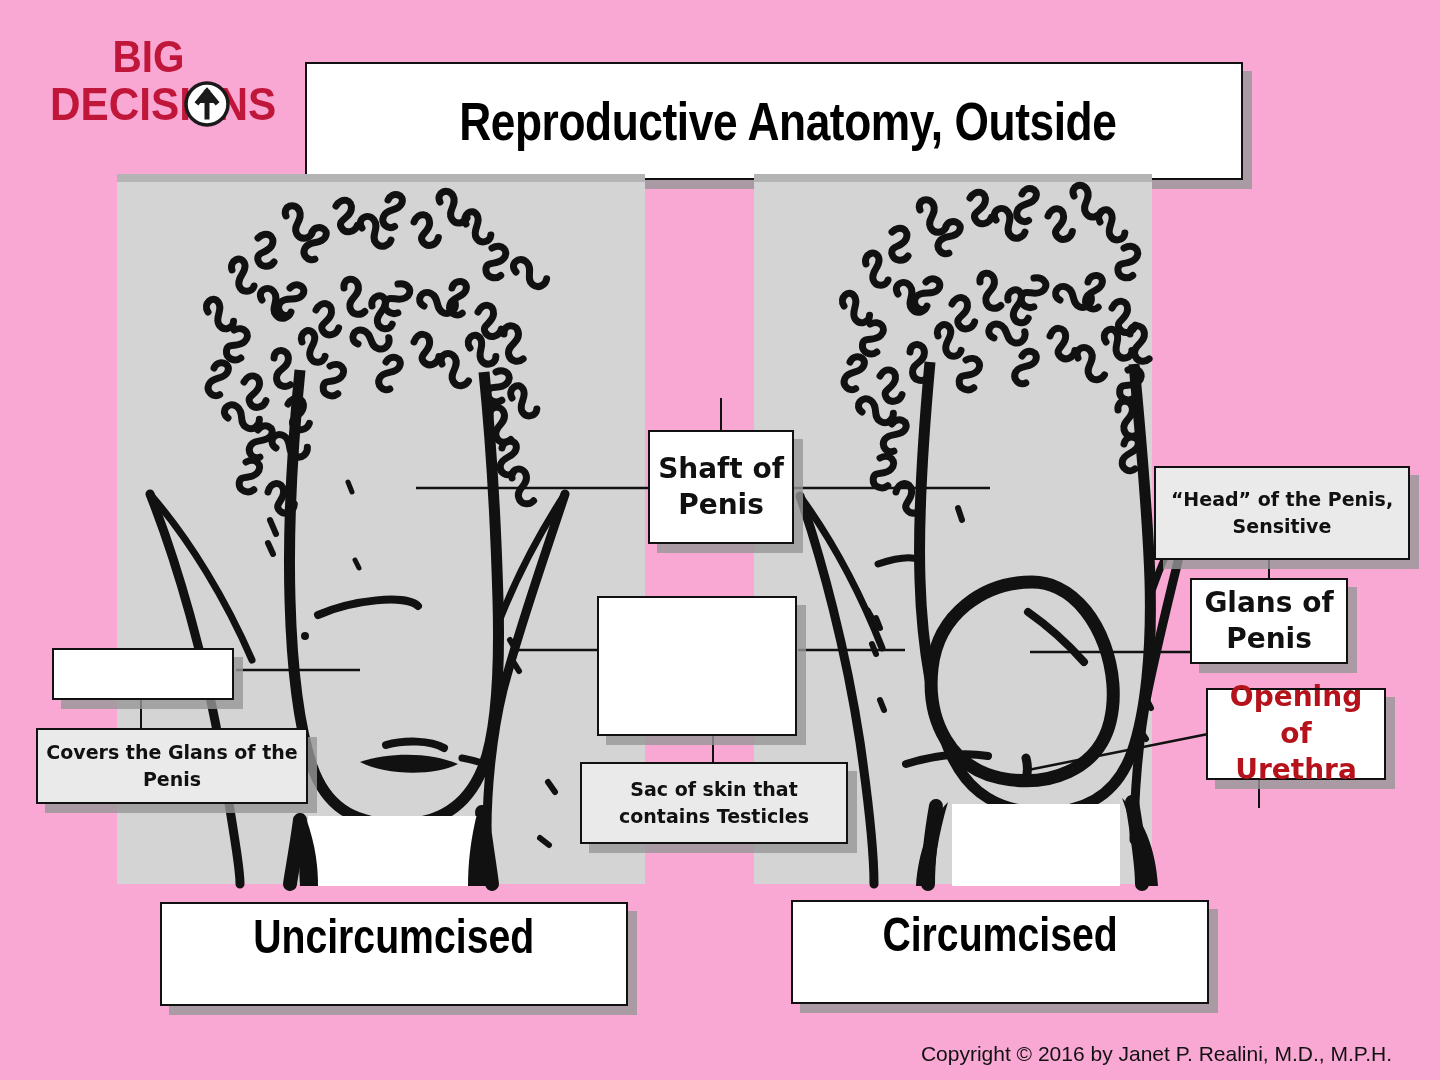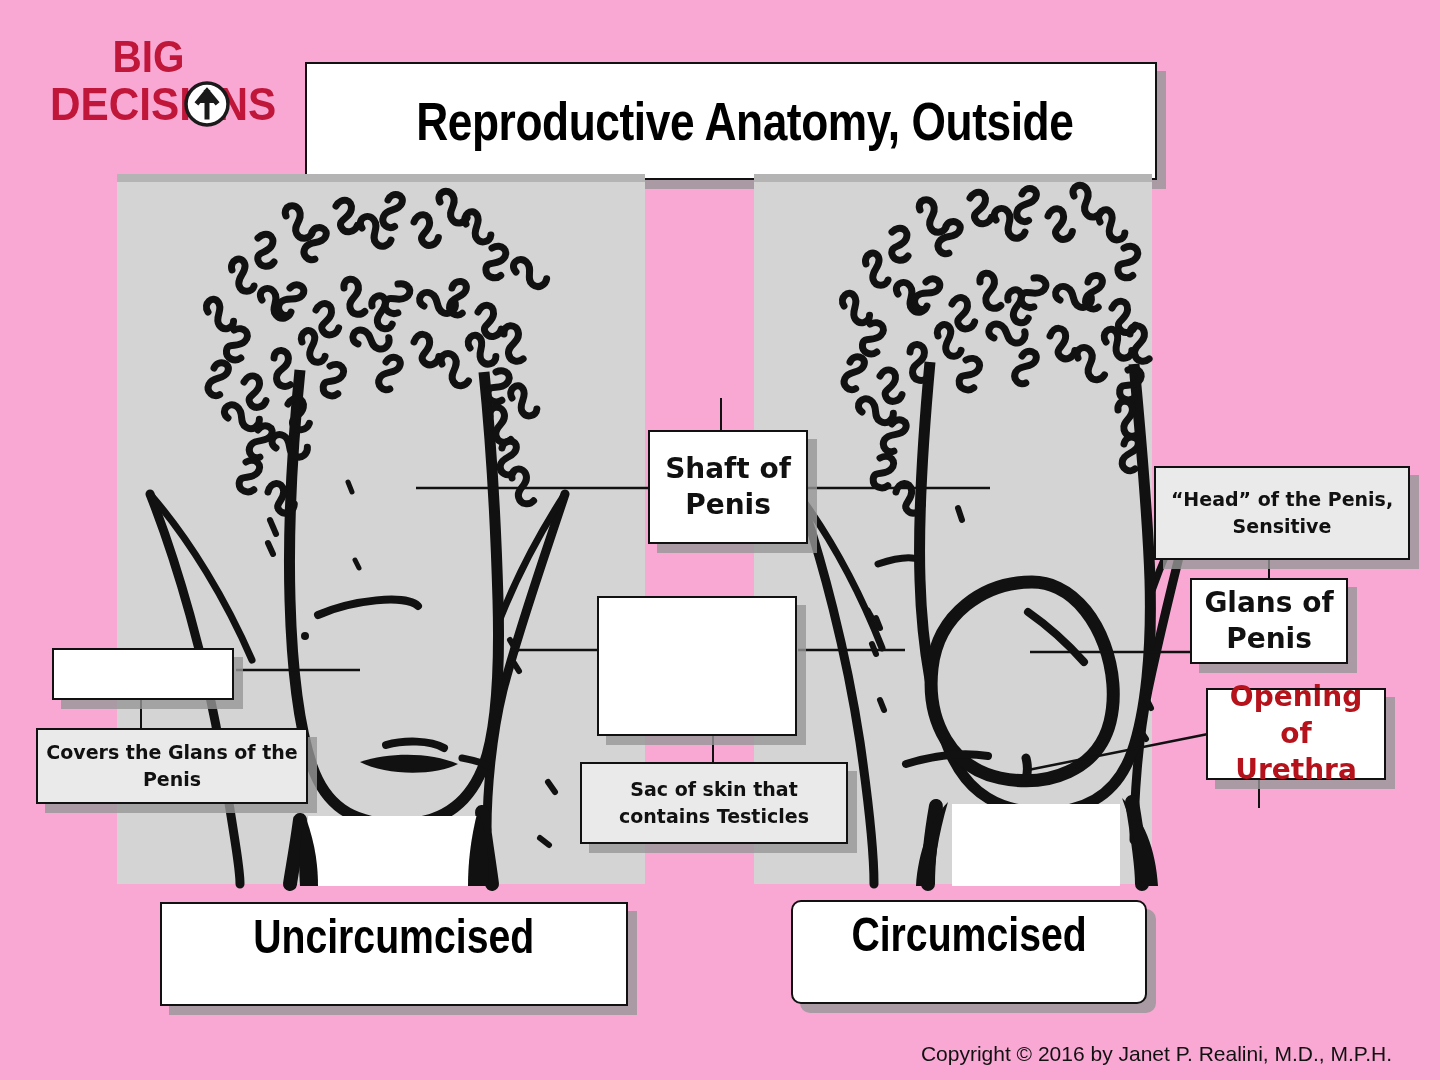--- a/index.html
+++ b/index.html
@@ -17,58 +17,58 @@
   .logo svg{display:block;}
 
   
   .sbox{position:absolute;box-sizing:border-box;border:2px solid #111;
         display:flex;align-items:center;justify-content:center;text-align:center;
         box-shadow:9px 9px 0 0 rgba(150,150,150,0.80);}
   .sbox.white{background:#ffffff;}
   .sbox.gray{background:#eaeaea;}
 
   
-  #title-box{left:305px;top:62px;width:852px;height:118px;padding-left:27px;}
+  #title-box{left:305px;top:62px;width:938px;height:118px;padding-left:27px;}
   #title-text{font-size:54px;font-weight:700;letter-spacing:-0.5px;
       font-family:"Liberation Sans","DejaVu Sans",sans-serif;
       transform:scaleX(0.82);transform-origin:center;white-space:nowrap;color:#000;}
 
   
   .panel{position:absolute;background:#d4d4d4;}
   #panel-left{left:117px;top:182px;width:528px;height:702px;}
   #panel-right{left:754px;top:182px;width:398px;height:702px;}
   .panel-shadow{position:absolute;background:#b4b4b4;height:8px;}
   #panel-left-top{left:117px;top:174px;width:528px;}
   #panel-right-top{left:754px;top:174px;width:398px;}
 
   
   .art{position:absolute;left:0;top:0;width:1440px;height:1080px;pointer-events:none;}
 
   
   .stem{position:absolute;background:#111;width:2px;}
 
   
   #box-stim{left:596px;top:284px;width:250px;height:116px;}
-  #box-shaft{left:648px;top:430px;width:160px;height:114px;}
+  #box-shaft{left:648px;top:430px;width:146px;height:114px;}
   #box-head{left:1154px;top:466px;width:256px;height:94px;}
   #box-glans{left:1190px;top:578px;width:158px;height:86px;}
   #box-urethra{left:1206px;top:688px;width:180px;height:92px;}
   #box-urine{left:1134px;top:806px;width:252px;height:82px;}
   #box-foreskin-blank{left:52px;top:648px;width:182px;height:52px;}
   #box-covers{left:36px;top:728px;width:272px;height:76px;}
   #box-scrotum-blank{left:597px;top:596px;width:200px;height:140px;}
   #box-sac{left:580px;top:762px;width:268px;height:82px;align-items:center;}
 
   .callout-text{font-size:19px;font-weight:700;line-height:1.42;color:#111;padding:2px 8px;}
   .callout-text.big{font-size:28px;font-weight:700;line-height:1.3;}
   .callout-text.red{color:#b5121b;}
 
   
   #box-uncirc{left:160px;top:902px;width:468px;height:104px;align-items:flex-start;}
-  #box-circ{left:791px;top:900px;width:356px;height:104px;align-items:flex-start;border-radius:10px;}
+  #box-circ{left:791px;top:900px;width:418px;height:104px;align-items:flex-start;}
   .caption-text{font-size:49px;font-weight:700;color:#000;
       font-family:"Liberation Sans","DejaVu Sans",sans-serif;
       transform:scaleX(0.80);transform-origin:center top;white-space:nowrap;
       margin-top:4px;}
 
   
   #copyright{position:absolute;right:48px;bottom:14px;font-size:21px;color:#111;
       font-family:"Liberation Sans","DejaVu Sans",sans-serif;white-space:nowrap;}
 </style>
 </head>

